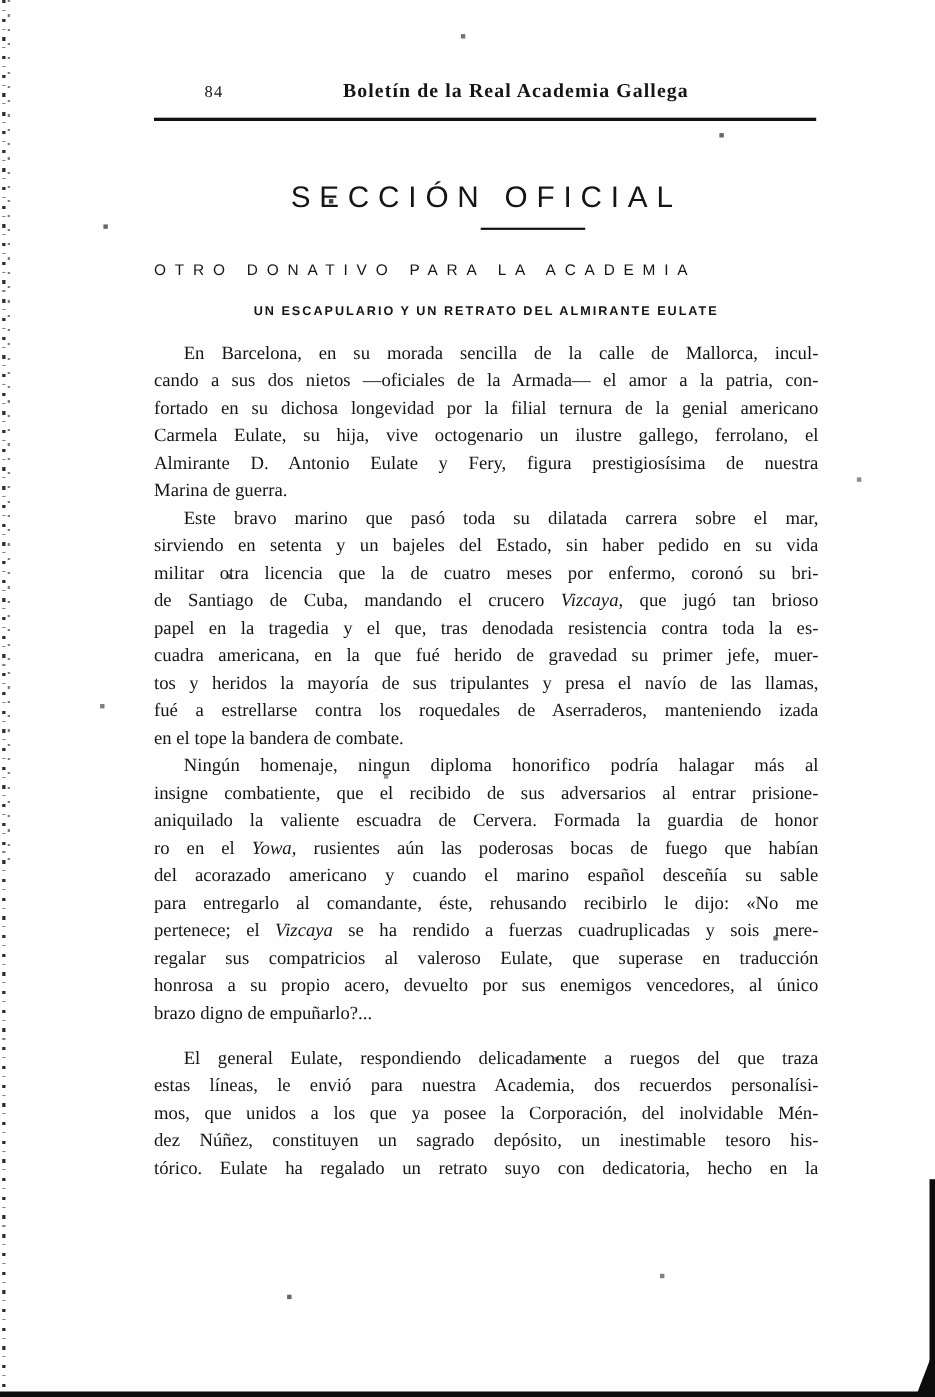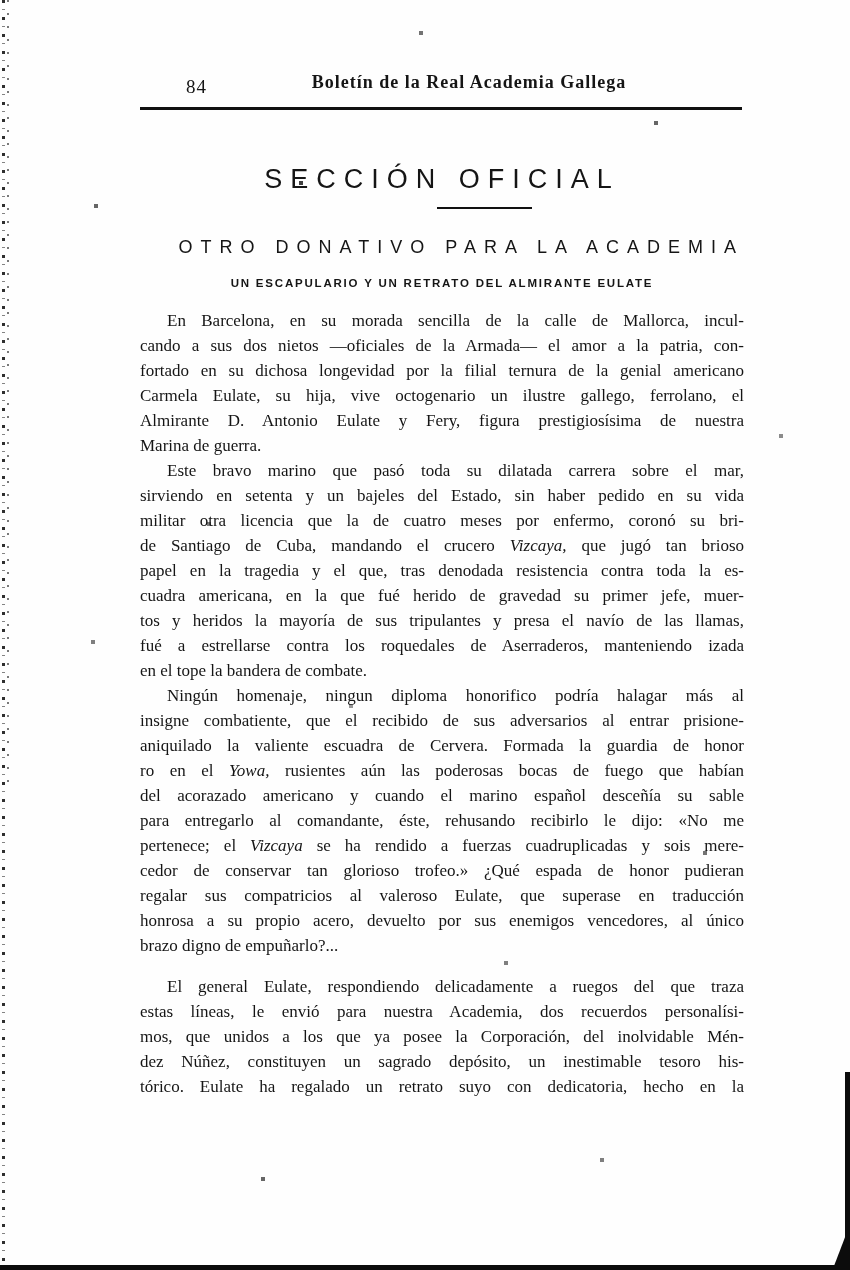--- a/index.html
+++ b/index.html
@@ -28,36 +28,36 @@
       505px 962px 0 1px rgba(0,0,0,.5), 350px 705px 0 1px rgba(0,0,0,.4);
   }
   .artifact-right { position:absolute; right:0; top:1072px; width:5px; height:198px; background:#0c0c0c; }
   .artifact-bottom { position:absolute; left:0; bottom:0; width:100%; height:5px; background:#0c0c0c; }
   .smudge-corner {
     position:absolute; right:3px; bottom:4px; width:0; height:0;
     border-bottom:34px solid #0c0c0c; border-left:13px solid transparent;
   }
   
   .page-header { position:absolute; top:70px; left:140px; width:604px; height:32px; }
-  .page-number { position:absolute; left:46px; top:6px; font-size:19px; letter-spacing:1px;text-align:right; }
+  .page-number { position:absolute; left:46px; top:6px; font-size:15px; letter-spacing:1px;text-align:right; }
   .journal-title {
     position:absolute; left:40px; right:-14px; top:2px; text-align:center;
     font-weight:bold; font-size:18px; letter-spacing:1px;
   }
   .header-rule { position:absolute; top:107px; left:140px; width:602px; height:3px; background:#111; }
   
   .section-title {
     position:absolute; top:164px; left:140px; width:604px; text-align:center;
     font-family:"Liberation Sans", sans-serif; font-size:27px; letter-spacing:8px;
     font-weight:400; white-space:nowrap;
   }
   .section-rule { position:absolute; top:207px; left:437px; width:95px; height:2px; background:#111; }
   .article-title {
-    position:absolute; top:237px; left:140px; width:604px; text-align:right;
-    font-family:"Liberation Sans", sans-serif; font-size:18px; letter-spacing:8px;
+    position:absolute; top:237px; left:140px; width:604px; text-align:left;
+    font-family:"Liberation Sans", sans-serif; font-size:14px; letter-spacing:8px;
     font-weight:400; white-space:nowrap;
   }
   .article-subtitle {
     position:absolute; top:277px; left:140px; width:604px; text-align:center;
     font-family:"Liberation Sans", sans-serif; font-size:11.5px; letter-spacing:1.8px;
     font-weight:bold; white-space:nowrap;
   }
   
   .article-body { position:absolute; top:308px; left:140px; width:604px; font-size:17px; }
   .paragraph.space-before { margin-top:16px; }
@@ -110,21 +110,20 @@
         <div class="line"><span>en el tope la bandera de combate.</span></div>
       </div>
       <div class="paragraph">
         <div class="line justify indent"><span>Ningún homenaje, ningun diploma honorifico podría halagar más al</span></div>
         <div class="line justify"><span>insigne combatiente, que el recibido de sus adversarios al entrar prisione-</span></div>
         <div class="line justify"><span>aniquilado la valiente escuadra de Cervera. Formada la guardia de honor</span></div>
         <div class="line justify"><span>ro en el </span><em>Yowa,</em><span> rusientes aún las poderosas bocas de fuego que habían</span></div>
         <div class="line justify"><span>del acorazado americano y cuando el marino español desceñía su sable</span></div>
         <div class="line justify"><span>para entregarlo al comandante, éste, rehusando recibirlo le dijo: «No me</span></div>
         <div class="line justify"><span>pertenece; el </span><em>Vizcaya</em><span> se ha rendido a fuerzas cuadruplicadas y sois mere-</span></div>
-        <div class="line justify"><span>cedor de conservar tan glorioso trofeo.» ¿Qué espada de honor pudieran</span></div>
         <div class="line justify"><span>regalar sus compatricios al valeroso Eulate, que superase en traducción</span></div>
         <div class="line justify"><span>honrosa a su propio acero, devuelto por sus enemigos vencedores, al único</span></div>
         <div class="line"><span>brazo digno de empuñarlo?...</span></div>
       </div>
       <div class="paragraph space-before">
         <div class="line justify indent"><span>El general Eulate, respondiendo delicadamente a ruegos del que traza</span></div>
         <div class="line justify"><span>estas líneas, le envió para nuestra Academia, dos recuerdos personalísi-</span></div>
         <div class="line justify"><span>mos, que unidos a los que ya posee la Corporación, del inolvidable Mén-</span></div>
         <div class="line justify"><span>dez Núñez, constituyen un sagrado depósito, un inestimable tesoro his-</span></div>
         <div class="line justify"><span>tórico. Eulate ha regalado un retrato suyo con dedicatoria, hecho en la</span></div>

